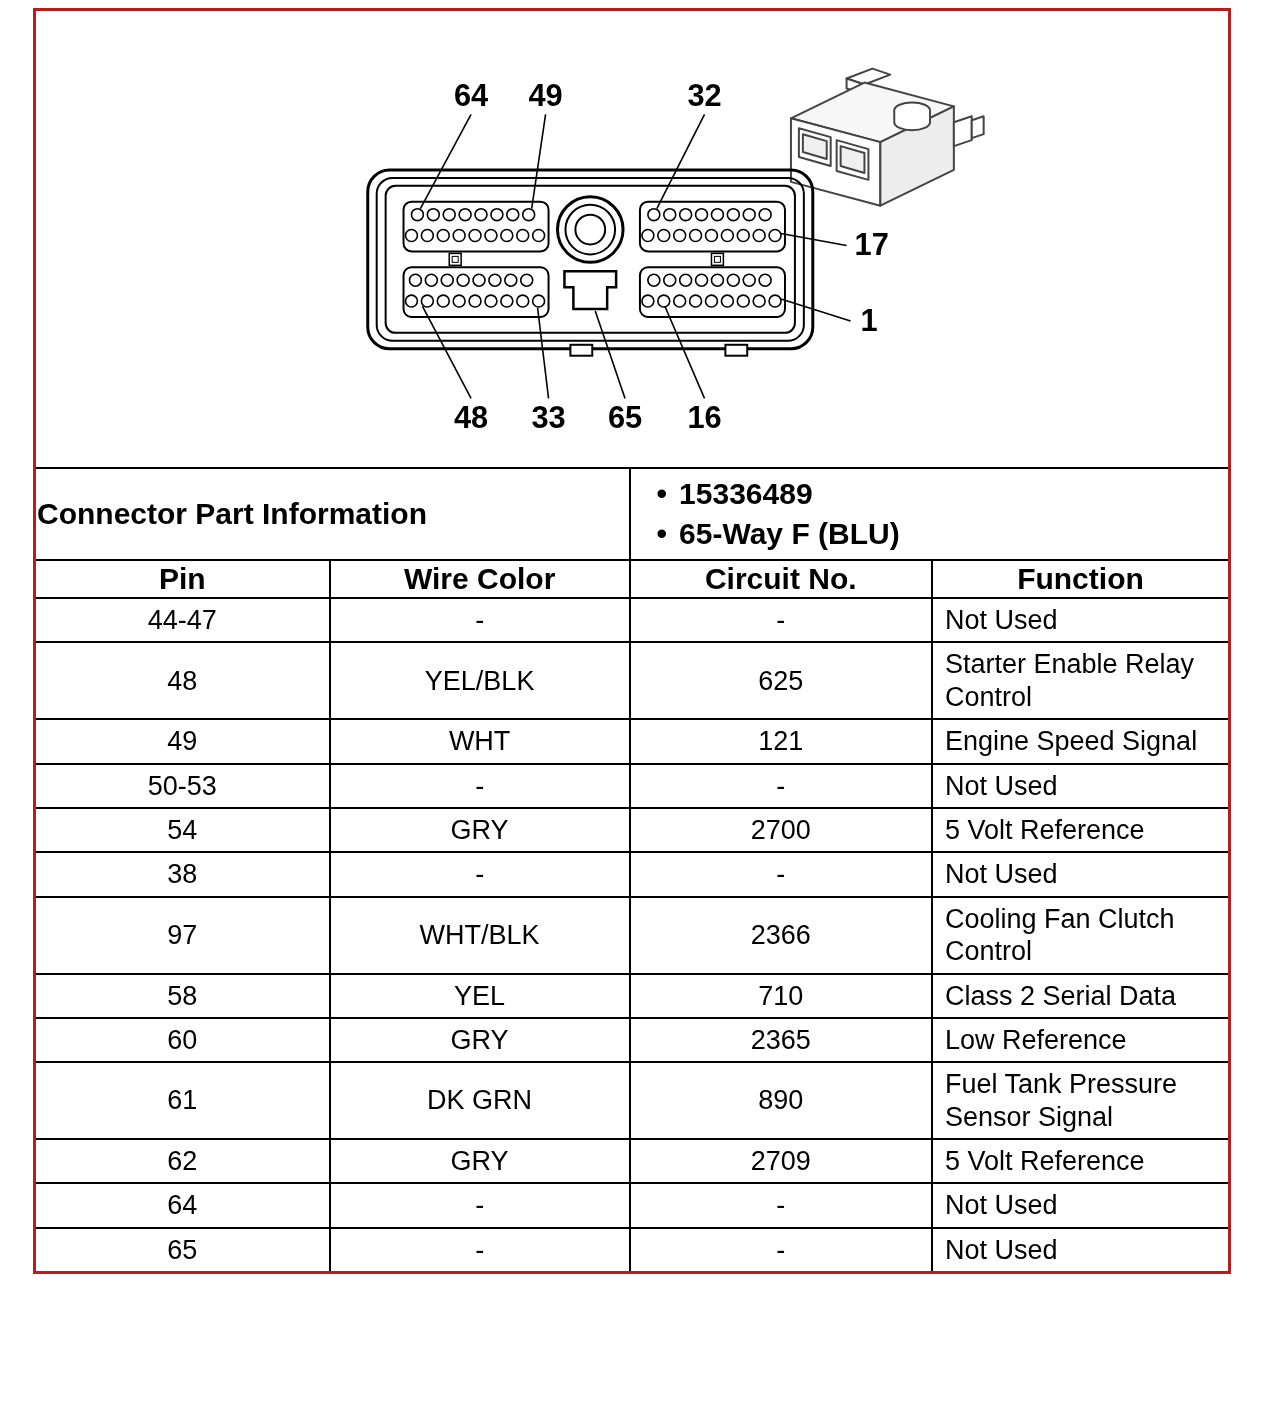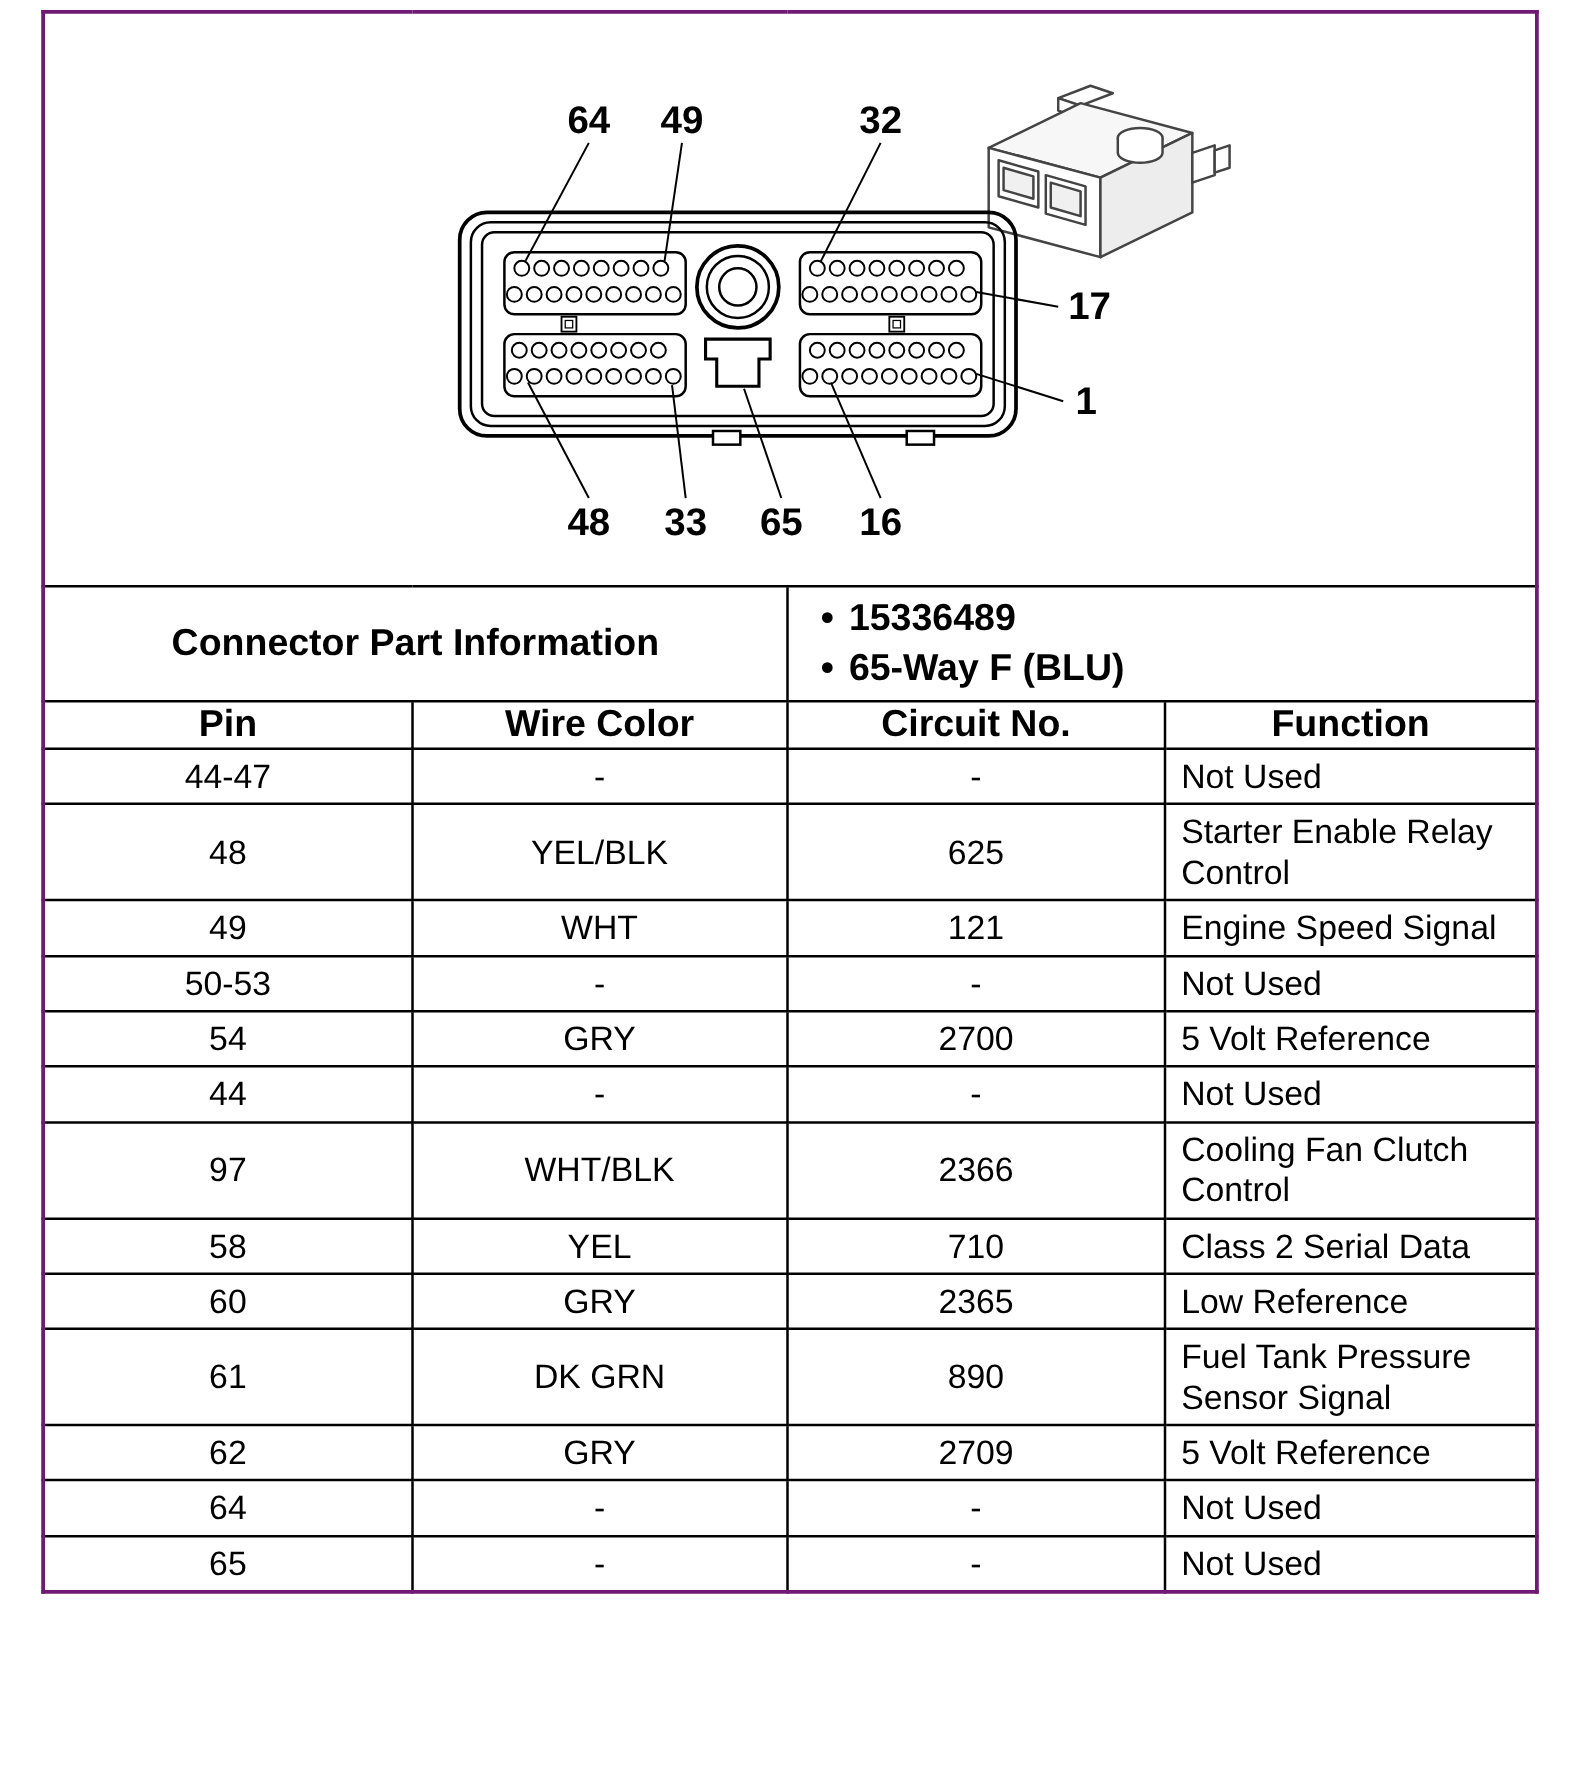--- a/index.html
+++ b/index.html
@@ -9,35 +9,35 @@
     font-family: "Liberation Sans", sans-serif;
     color: #000;
   }
   .page {
     width: 1264px; min-height: 1424px;
     padding: 8px 33px 18px 33px;
   }
   table.pinout {
     width: 1198px;
     border-collapse: collapse;
-    border: 3px solid #701a75;
+    border: 3px solid #b91c1c;
     table-layout: fixed;
   }
   table.pinout td, table.pinout th {
     border: 2px solid #000;
     overflow: hidden;
   }
   td.diagram-cell {
     height: 455px;
     padding: 0;
     background: #fff;
   }
   tr.info-row td { height: 92px; vertical-align: middle; }
   td.info-title {
-    font-size: 30px; font-weight: bold; text-align: center;
+    font-size: 30px; font-weight: bold; 
   }
   td.info-details {
     font-size: 30px; font-weight: bold; text-align: left;
     padding-left: 26px; line-height: 1.35; margin-left: 47px;
   }
   .bullet-line .bullet { margin-right: 12px; }
   tr.header-row th {
     font-size: 30px; font-weight: bold; text-align: center;
     height: 38px; background: #fff;
   }
@@ -258,21 +258,21 @@
           <td class="data">-</td>
           <td class="data fn-cell">Not Used</td>
         </tr>
         <tr>
           <td class="data">54</td>
           <td class="data">GRY</td>
           <td class="data">2700</td>
           <td class="data fn-cell">5 Volt Reference</td>
         </tr>
         <tr>
-          <td class="data">44</td>
+          <td class="data">38</td>
           <td class="data">-</td>
           <td class="data">-</td>
           <td class="data fn-cell">Not Used</td>
         </tr>
         <tr>
           <td class="data">97</td>
           <td class="data">WHT/BLK</td>
           <td class="data">2366</td>
           <td class="data fn-cell">Cooling Fan Clutch Control</td>
         </tr>

